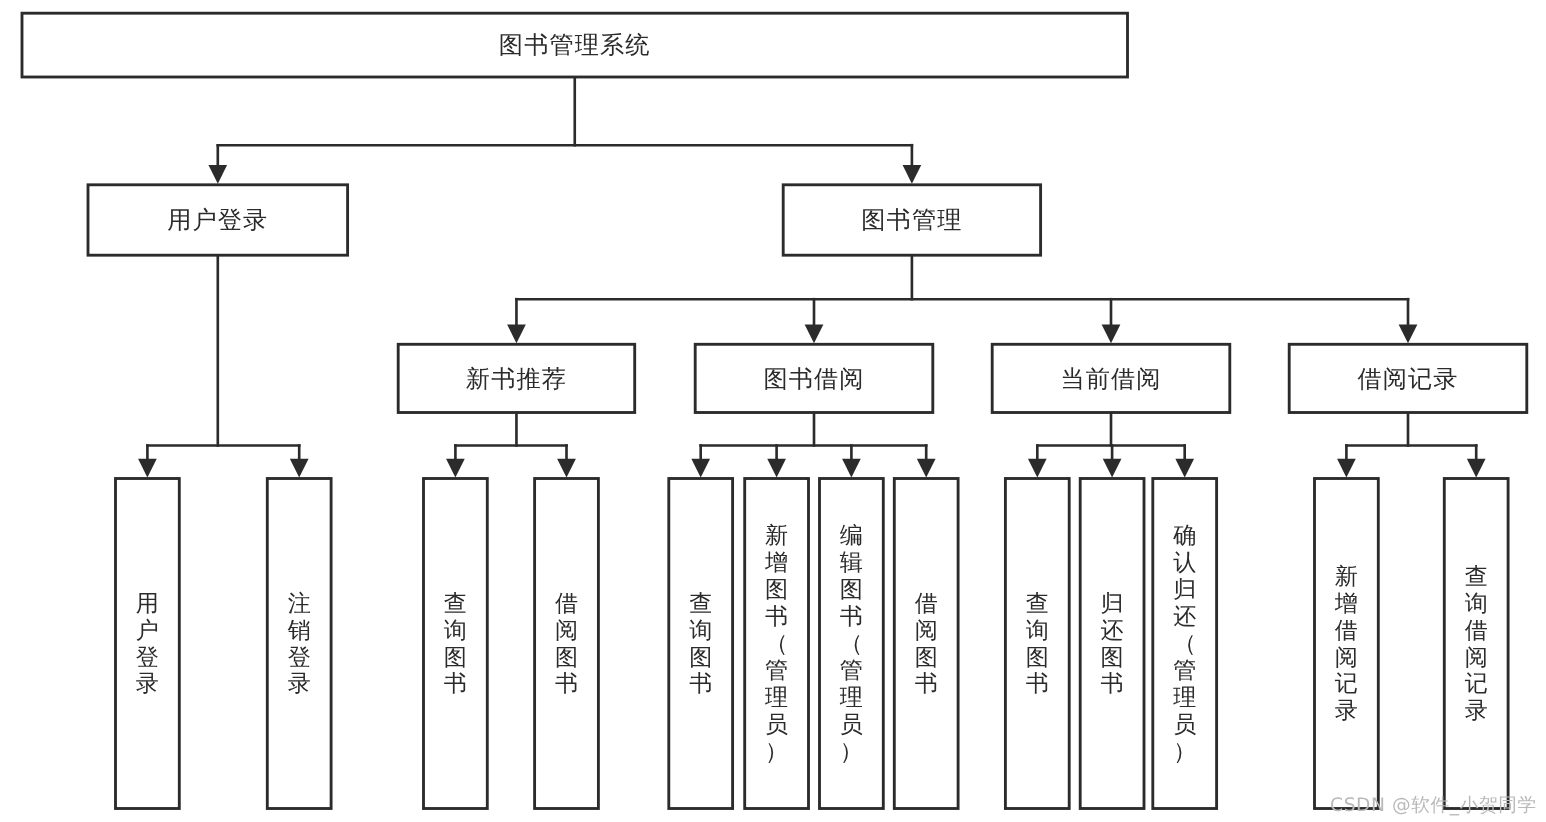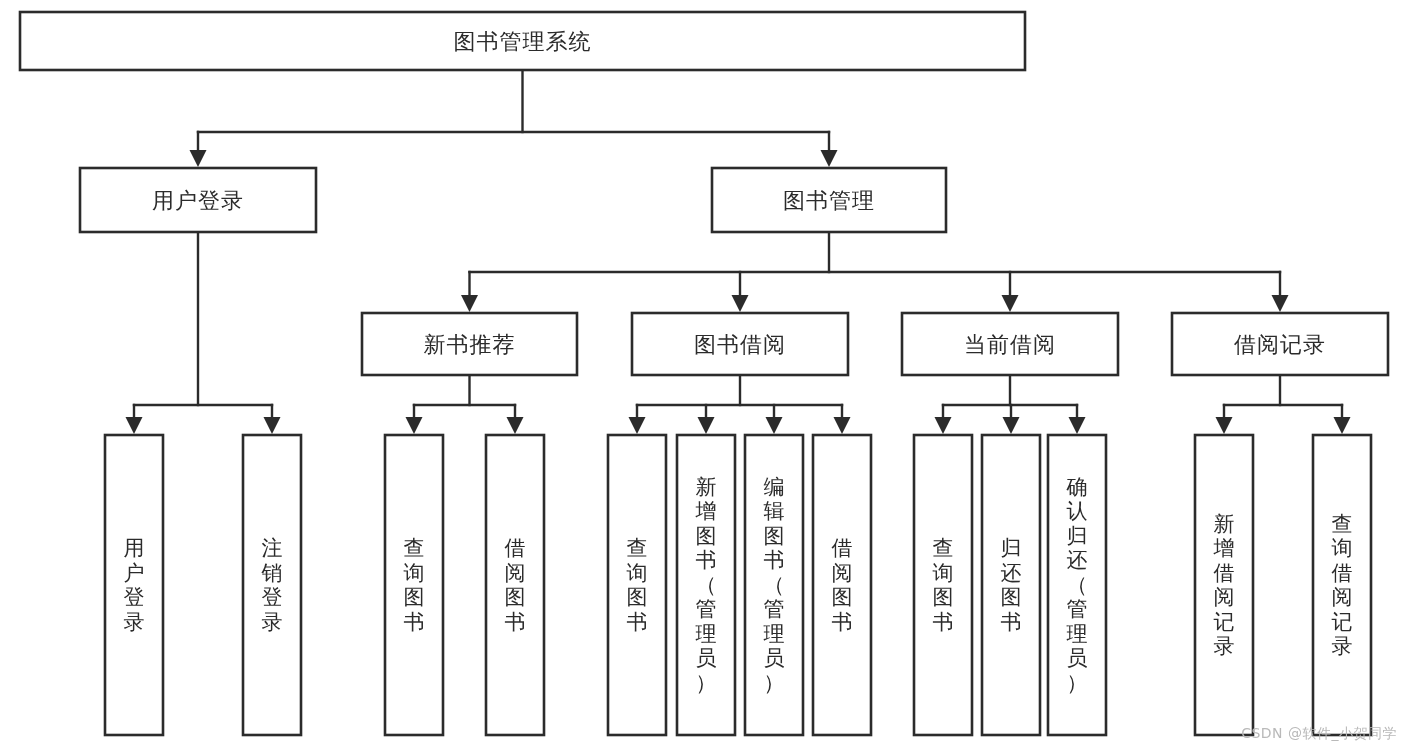--- a/index.html
+++ b/index.html
@@ -38,21 +38,21 @@
   }
   .arrow-head {
     fill: #2b2b2b;
     stroke: none;
   }
   .watermark {
     position: absolute;
     right: 8px;
     bottom: 4px;
     font-family: "DejaVu Sans", "Liberation Sans", sans-serif;
-    font-size: 14px;
+    font-size: 17px;
     color: #b9b9b9;
     white-space: nowrap;
     letter-spacing: 0.5px;
   }
 </style>
 </head>
 <body>
 
 <div id="stage">
 

